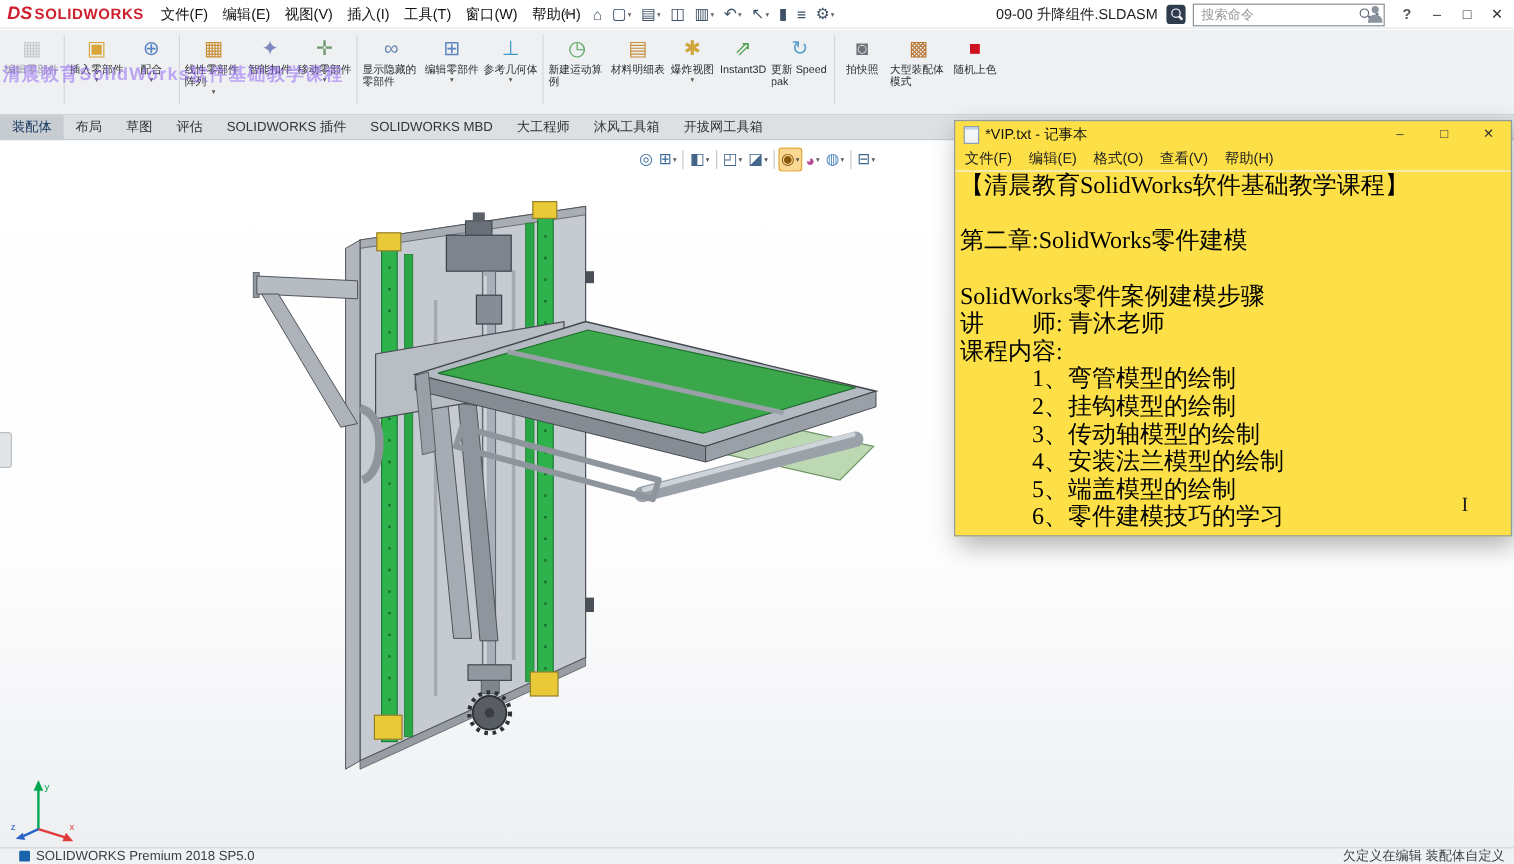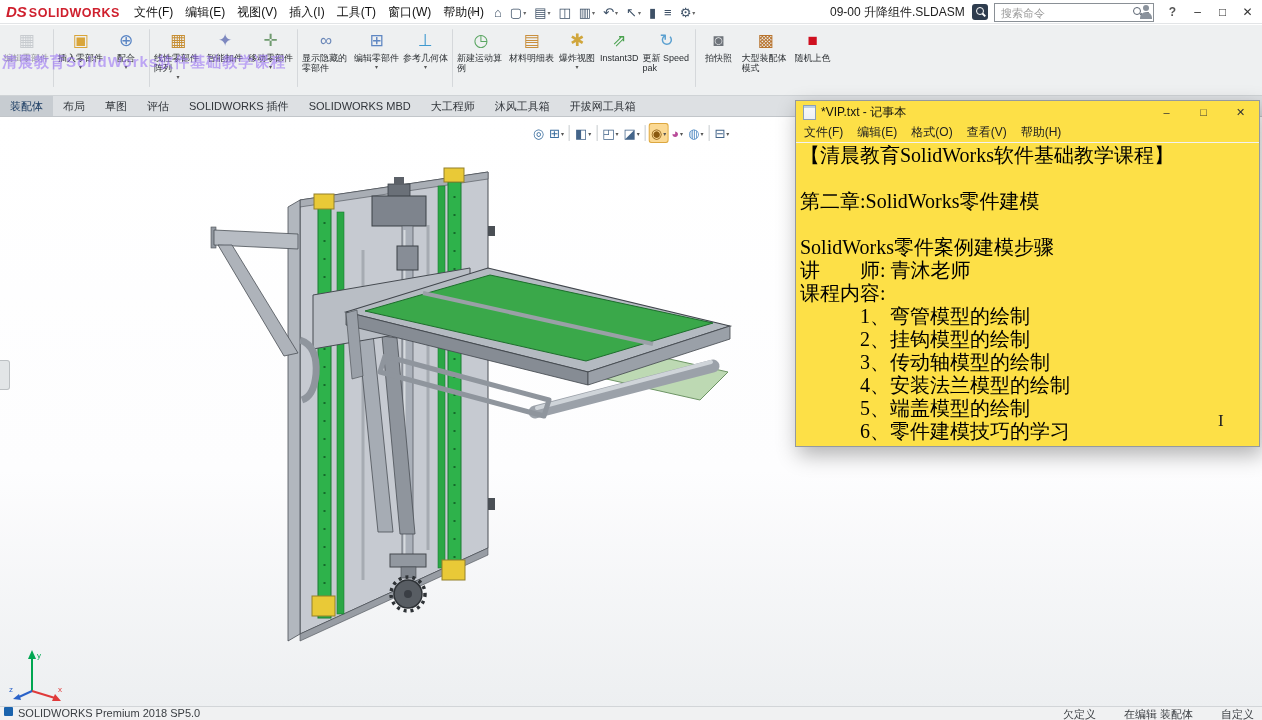--- a/index.html
+++ b/index.html
@@ -69,24 +69,24 @@
   .ntext{font-size:12px;color:#111}
   .nspacer{flex:1}
   .nbtn{width:37px;text-align:center;line-height:22px;font-size:11px;color:#333}
   .nmenu{display:flex;height:19px;padding-left:1px;border-bottom:1px solid #f2f2f2}
   .nmi{padding:0 7px;line-height:19px;font-size:12px;color:#222}
   .nbody{position:absolute;left:0;right:0;top:42px;bottom:0;padding:1px 16px 0 4px;font-family:"Liberation Serif","DejaVu Serif",serif;font-size:20px;color:#000;overflow:hidden}
   .tline{white-space:pre;line-height:23px;min-height:23px}
   #ibeam{position:absolute;left:1218px;top:411px;z-index:30;font-family:"Liberation Serif","DejaVu Serif",serif;font-size:17px;color:#222}
 
   
-  #statusbar{position:absolute;left:0;top:706px;width:100%;height:14px;background:#f0f1f2;border-top:1px solid #d2d5d8;display:flex;align-items:flex-start;padding:0 8px 0 4px;box-sizing:border-box;font-size:11px;color:#3a3e42}
+  #statusbar{position:absolute;left:0;top:706px;width:100%;height:14px;background:#f0f1f2;border-top:1px solid #d2d5d8;display:flex;align-items:center;padding:0 8px 0 16px;box-sizing:border-box;font-size:11px;color:#3a3e42}
   .swmini{width:9px;height:9px;background:#1a63ad;border-radius:1px;margin-right:5px}
   .sbspacer{flex:1}
-  .sbitem{margin-left:28px;white-space:nowrap}
+  .sbitem{white-space:nowrap}
 </style>
 </head>
 <body>
 
 <div id="app">
 
   <div id="titlebar">
     <div class="logo">
       <span class="ds">DS</span><span class="sw">SOLIDWORKS</span>
     </div>

